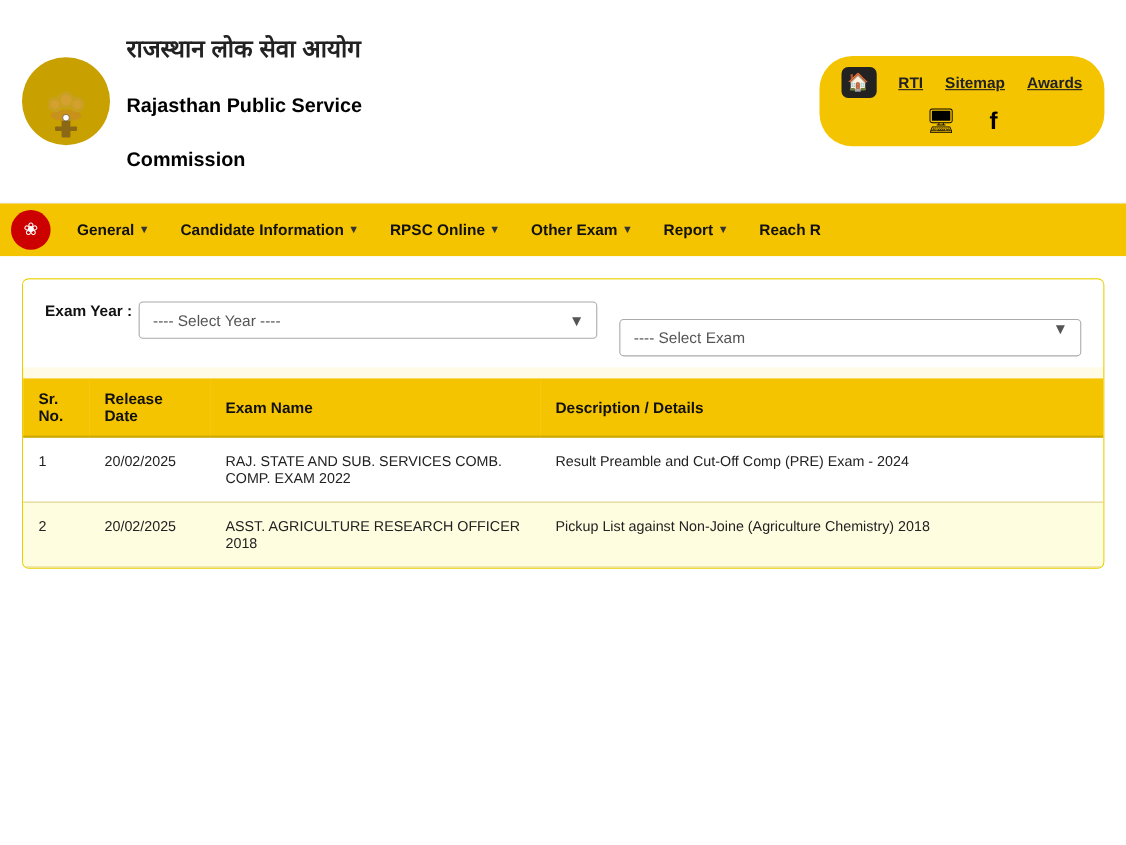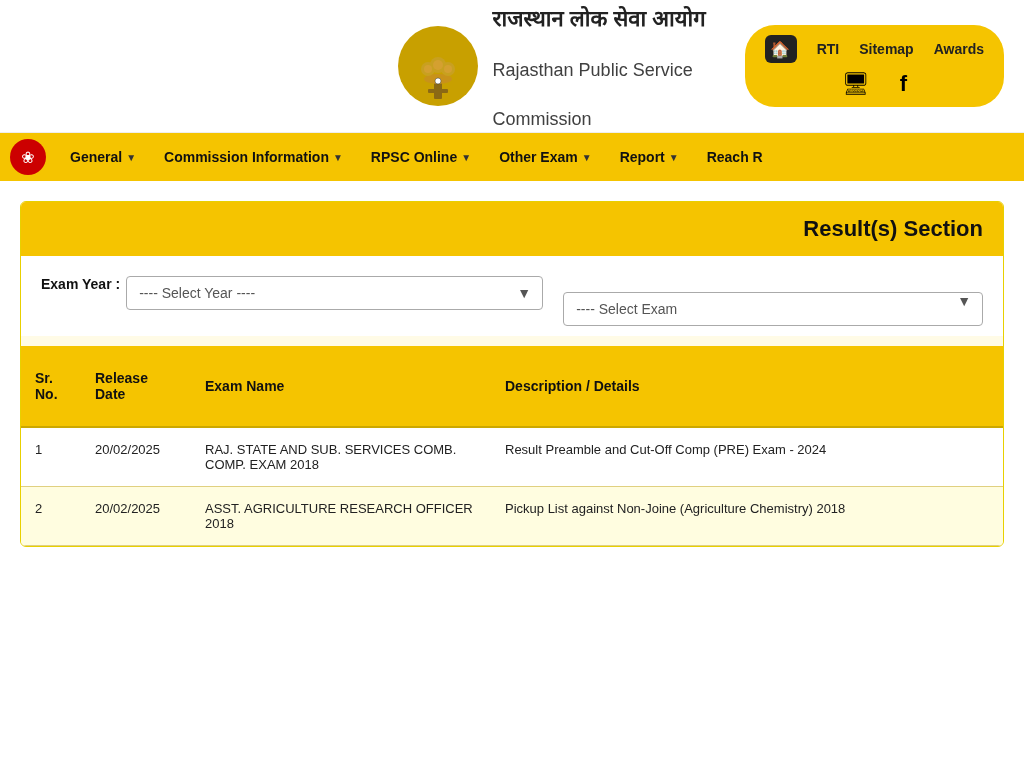--- a/index.html
+++ b/index.html
@@ -2,25 +2,24 @@
 <html><head>
   <meta charset="utf-8">
   <style>
     * { margin: 0; padding: 0; box-sizing: border-box; }
     body { font-family: Arial, sans-serif; background: #fff; width: 1024px; overflow-x: hidden; }
 
     
     .header {
       display: flex;
       align-items: center;
-      justify-content: flex-end;
-      padding: 2px 20px;
+      justify-content: space-between;
+      padding: 28px 20px;
       background: #fff;
       border-bottom: 1px solid #eee;
-      gap: 39px;
     }
     .header-left {
       display: flex;
       align-items: center;
       gap: 15px;
     }
     .logo-emblem {
       width: 80px;
       height: 80px;
       background: #c8a000;
@@ -30,22 +29,22 @@
       justify-content: center;
       font-size: 40px;
     }
     .header-title h1 {
       font-size: 22px;
       color: #222;
       font-weight: bold;
     }
     .header-title h2 {
       font-size: 18px;
-      color: #404040;
-      font-weight: normal;
+      color: #000000;
+      font-weight: bold;
       margin-top: 28px;
     }
     .header-right {
       background: #f5c400;
       border-radius: 30px;
       padding: 10px 20px;
       display: flex;
       flex-direction: column;
       align-items: center;
       gap: 8px;
@@ -56,20 +55,21 @@
       gap: 20px;
       align-items: center;
     }
     .header-right-bottom {
       display: flex;
       gap: 30px;
       align-items: center;
     }
     .header-right a {
       color: #222;
+      text-decoration: underline;
       font-weight: bold;
       font-size: 14px;
       cursor: pointer;
     }
     .home-icon-btn {
       background: #222;
       color: #f5c400;
       border-radius: 6px;
       width: 32px;
       height: 28px;
@@ -201,21 +201,21 @@
     
     .results-table {
       width: 100%;
       border-collapse: collapse;
       margin-top: 10px;
     }
     .results-table thead tr {
       background: #f5c400;
     }
     .results-table thead th {
-      padding: 24px 14px;
+      padding: 10px 14px;
       text-align: left;
       font-weight: bold;
       font-size: 14px;
       color: #111;
       border-bottom: 2px solid #cca800;
     }
     .results-table tbody tr {
       border-bottom: 1px solid #e0d080;
     }
     .results-table tbody tr:nth-child(even) {
@@ -281,21 +281,21 @@
 
 <nav class="navbar">
   <div class="navbar-logo">
     <span style="color:#fff; font-size:16px;">❀</span>
   </div>
   <div class="nav-item">
     <span>General</span>
     <span class="nav-arrow">▼</span>
   </div>
   <div class="nav-item">
-    <span>Commission Information</span>
+    <span>Candidate Information</span>
     <span class="nav-arrow">▼</span>
   </div>
   <div class="nav-item">
     <span>RPSC Online</span>
     <span class="nav-arrow">▼</span>
   </div>
   <div class="nav-item">
     <span>Other Exam</span>
     <span class="nav-arrow">▼</span>
   </div>
@@ -304,21 +304,20 @@
     <span class="nav-arrow">▼</span>
   </div>
   <div class="nav-item">
     <span>Reach R</span>
   </div>
 </nav>
 
 <div class="main-content">
   <div class="results-section">
 
-    <div class="results-header">Result(s) Section</div>
 
     <div class="filter-row">
       <div class="filter-group">
         <label>Exam Year :</label>
         <div class="filter-select-wrapper">
           <select>
             <option value="">---- Select Year ----</option>
             <option value="2025">2025</option>
             <option value="2024">2024</option>
             <option value="2023">2023</option>
@@ -348,21 +347,21 @@
           <th class="td-sr">Sr.<br>No.</th>
           <th class="td-date">Release<br>Date</th>
           <th class="td-exam">Exam Name</th>
           <th class="td-desc">Description / Details</th>
         </tr>
       </thead>
       <tbody id="results-tbody">
       <tr>
       <td class="td-sr">1</td>
       <td class="td-date">20/02/2025</td>
-      <td class="td-exam">RAJ. STATE AND SUB. SERVICES COMB. COMP. EXAM 2018</td>
+      <td class="td-exam">RAJ. STATE AND SUB. SERVICES COMB. COMP. EXAM 2022</td>
       <td class="td-desc">Result Preamble and Cut-Off Comp (PRE) Exam - 2024</td>
     </tr>
           <tr>
       <td class="td-sr">2</td>
       <td class="td-date">20/02/2025</td>
       <td class="td-exam">ASST. AGRICULTURE RESEARCH OFFICER 2018</td>
       <td class="td-desc">Pickup List against Non-Joine (Agriculture Chemistry) 2018</td>
     </tr>
         </tbody>
     </table>

